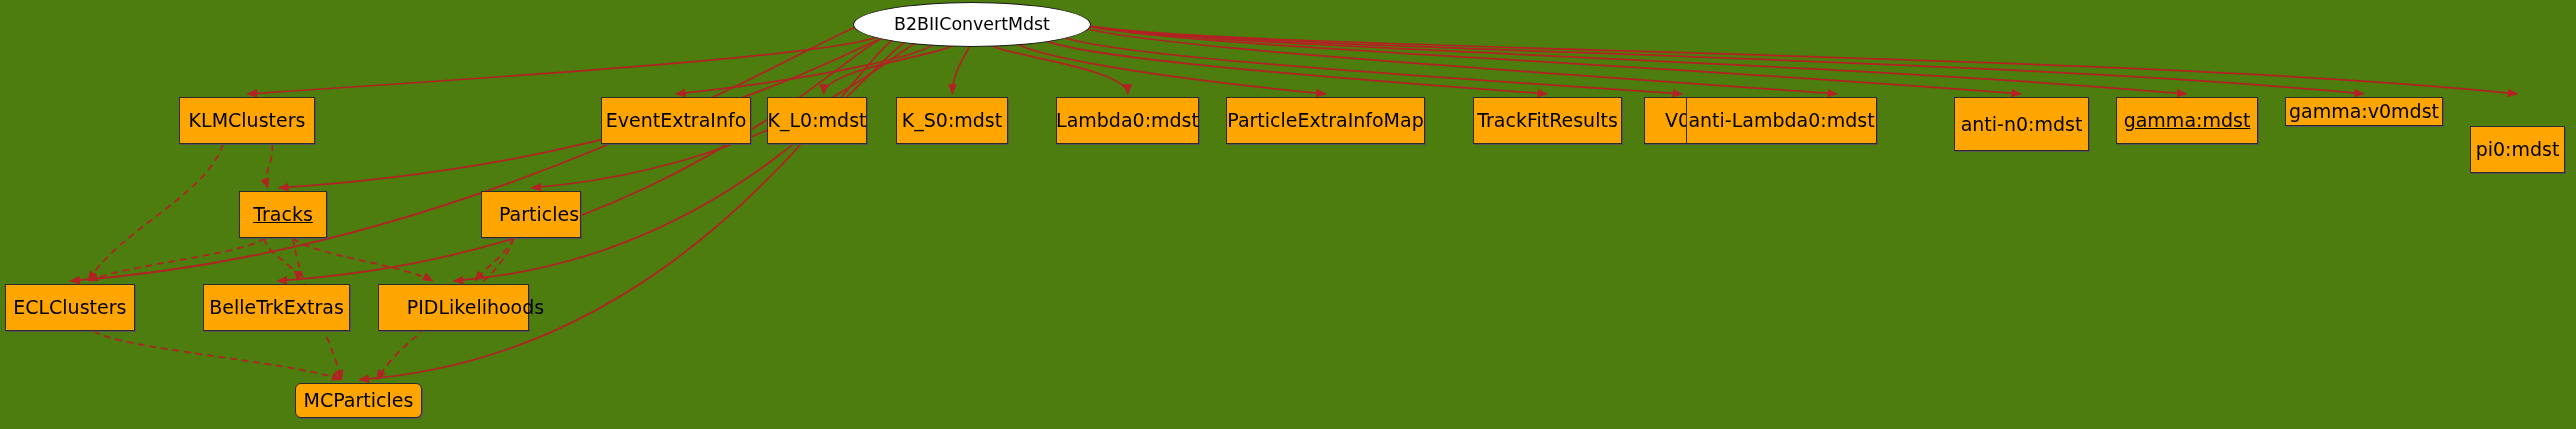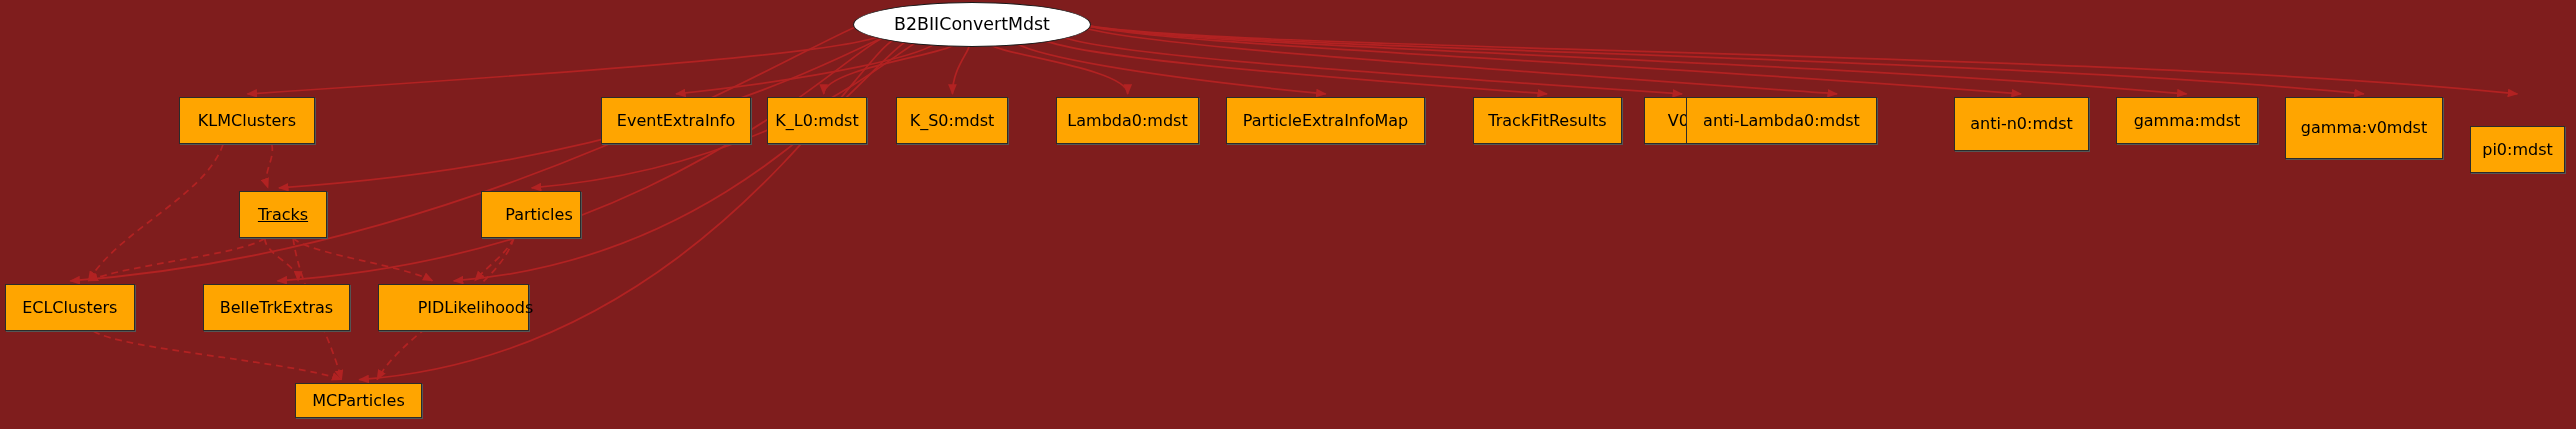--- a/index.html
+++ b/index.html
@@ -1,23 +1,23 @@
 <!DOCTYPE html>
 <html><head>
 <meta charset="utf-8">
 <style>
   html,body{margin:0;padding:0;background:#ffffff;}
-  #stage{position:relative;width:2576px;height:429px;overflow:hidden;background:#7f1d1d;
+  #stage{position:relative;width:2576px;height:429px;overflow:hidden;background:#4d7c0f;
          font-family:"DejaVu Sans","Liberation Sans",sans-serif;text-align:center;}
   #edges{position:absolute;left:0;top:0;width:2576px;height:429px;}
   .node{position:absolute;box-sizing:border-box;display:flex;align-items:center;
         justify-content:center;white-space:nowrap;}
   .node.box{background:#ffa500;border:1px solid #2b2b2b;box-shadow:1px 1px 0 #555;}
   .node.ellipse{background:#ffffff;border:1px solid #1a1a1a;border-radius:50%;}
-  .node .lbl{font-size:16px;color:#000;line-height:1;letter-spacing:0px;}
+  .node .lbl{font-size:19px;color:#000;line-height:1;letter-spacing:0px;}
   .node.ellipse .lbl{font-size:17.4px;}
 </style>
 </head>
 <body>
 
 <div id="stage">
   <svg id="edges" viewBox="0 0 2659 443" xmlns="http://www.w3.org/2000/svg">
     <defs>
       <marker id="ah" markerWidth="11" markerHeight="9" refX="10" refY="4.5" orient="auto" markerUnits="userSpaceOnUse">
         <path d="M0,0 L11,4.5 L0,9 z" fill="#b22222"></path>
@@ -81,42 +81,42 @@
       </div>
       <div class="node box" style="left: 1644px; top: 97px; width: 77px; height: 47px;">
         <span class="lbl">V0s</span>
       </div>
       <div class="node box" style="left: 1686px; top: 97px; width: 191px; height: 47px;">
         <span class="lbl">anti-Lambda0:mdst</span>
       </div>
       <div class="node box" style="left: 1954px; top: 97px; width: 135px; height: 54px;">
         <span class="lbl">anti-n0:mdst</span>
       </div>
-      <div class="node box" style="left: 2116px; top: 97px; width: 142px; height: 47px;">
+      <div class="node box" style="left: 2116px; top: 97px; width: 142px; height: 47px; text-decoration: underline;">
         <span class="lbl">gamma:mdst</span>
       </div>
-      <div class="node box" style="left: 2285px; top: 97px; width: 158px; height: 62px;">
+      <div class="node box" style="left: 2285px; top: 97px; width: 158px; height: 29px;">
         <span class="lbl">gamma:v0mdst</span>
       </div>
       <div class="node box" style="left: 2470px; top: 97px; width: 95px; height: 47px; margin-top: 29px;">
         <span class="lbl">pi0:mdst</span>
       </div>
       <div class="node box" style="left: 239px; top: 191px; width: 88px; height: 47px; text-decoration: underline;">
         <span class="lbl">Tracks</span>
       </div>
       <div class="node box" style="left: 481px; top: 191px; width: 100px; height: 47px; padding-left: 16px;">
         <span class="lbl">Particles</span>
       </div>
       <div class="node box" style="left: 4.8px; top: 284px; width: 130px; height: 47px;">
         <span class="lbl">ECLClusters</span>
       </div>
       <div class="node box" style="left: 203px; top: 284px; width: 147px; height: 47px;">
         <span class="lbl">BelleTrkExtras</span>
       </div>
       <div class="node box" style="left: 378px; top: 284px; width: 151px; height: 47px; padding-left: 44px;">
         <span class="lbl">PIDLikelihoods</span>
       </div>
-      <div class="node box" style="left: 295px; top: 383px; width: 127px; height: 35px;">
+      <div class="node box" style="left: 295px; top: 383px; width: 127px; height: 35px; border-radius: 6px;">
         <span class="lbl">MCParticles</span>
       </div>
     </div>
 </div>
 
 
 </body></html>

